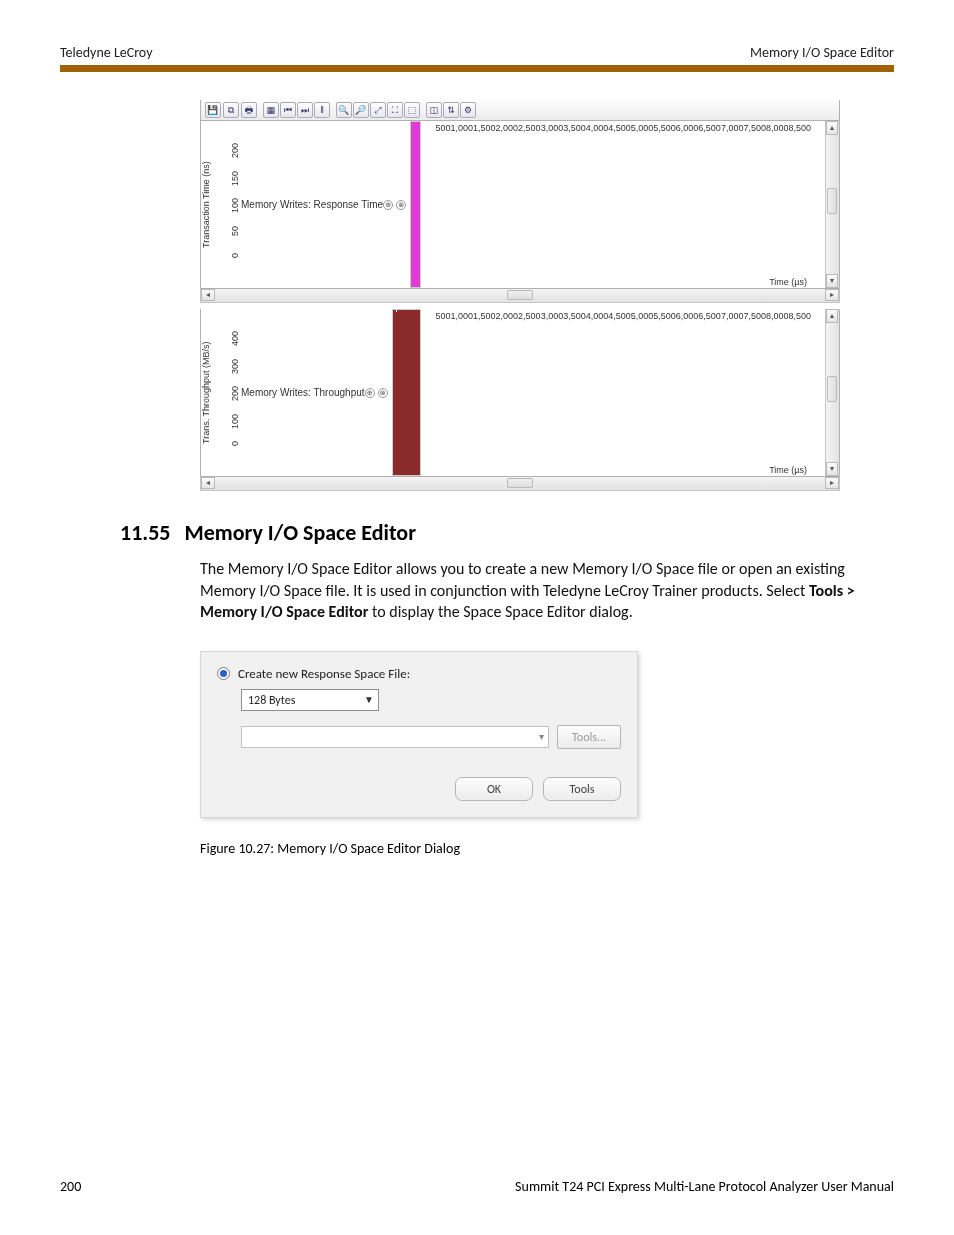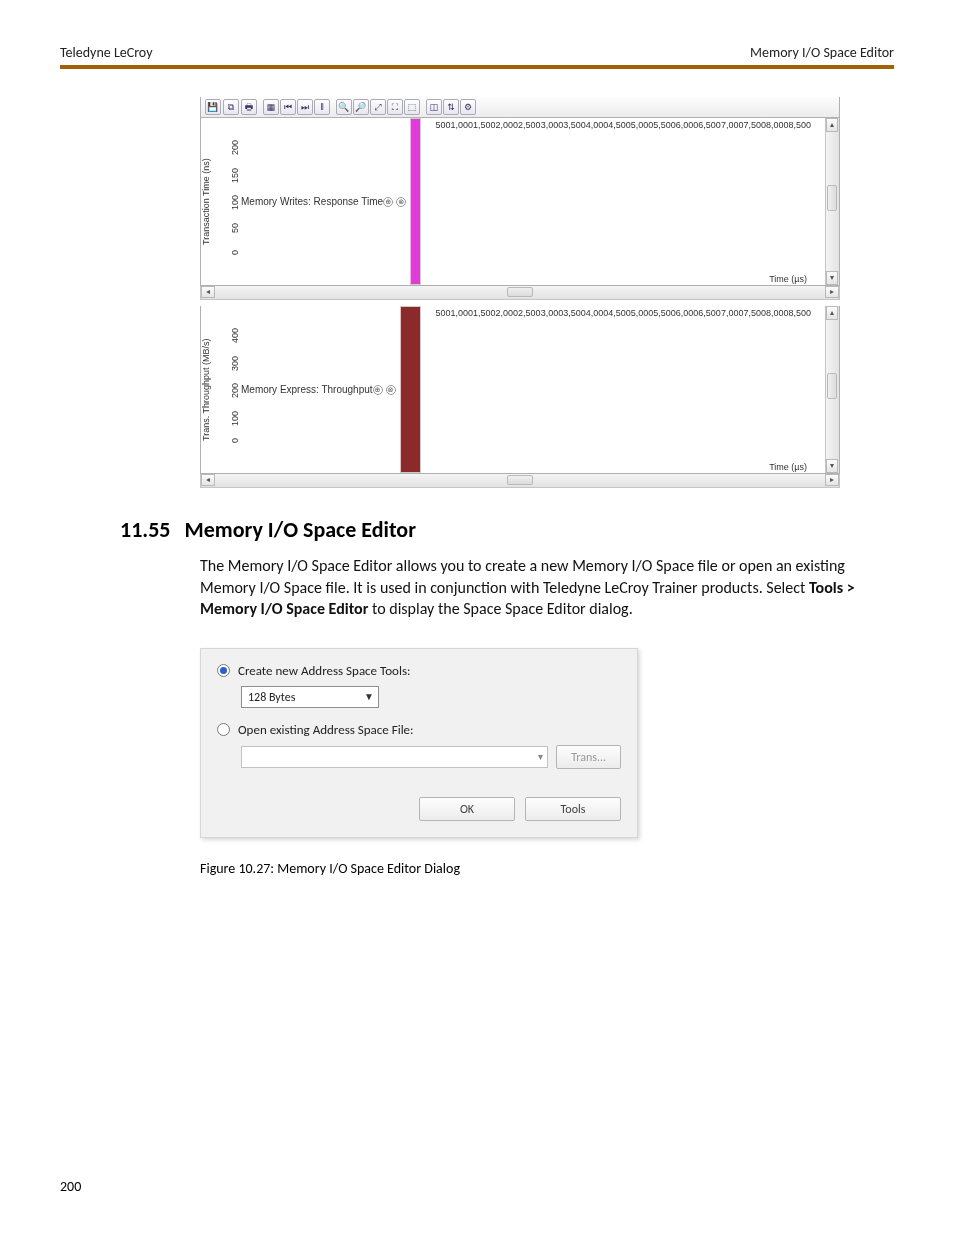--- a/index.html
+++ b/index.html
@@ -10,21 +10,21 @@
     width: 954px;
     height: 1235px;
     position: relative;
     padding: 44px 60px 40px 60px;
   }
   .page-header {
     display: flex;
     justify-content: space-between;
     font-size: 14px;
     color: #222;
-    border-bottom: 4px solid #a16207;
+    border-bottom: 7px solid #a16207;
     padding-bottom: 4px;
     margin-bottom: 28px;
   }
   
   .bus-fig {
     margin-left: 140px;
     width: 640px;
     font-family: Arial, sans-serif;
   }
   .bus-titlebar {
@@ -214,21 +214,21 @@
     height:24px; padding: 0 14px;
     border:1px solid #b5b5b5;
     background: linear-gradient(#fdfdfd,#ececec);
     border-radius:2px;
     font-size:12px;
     color:#444;
     display:inline-flex; align-items:center; justify-content:center;
   }
   .btn.disabled { color:#9a9a9a;}
   .dlg-actions { display:flex; justify-content:flex-end; gap:10px; margin-top:28px;}
-  .dlg-actions .btn { width:96px;}
+  .dlg-actions .btn { width:78px;border-radius:7px;}
   .fig-caption {
     margin-top: 22px;
     margin-left: 140px;
     font-size: 14px;
   }
   
   .page-footer {
     position: absolute;
     bottom: 40px;
     left: 60px; right: 60px;
@@ -484,21 +484,21 @@
       <div class="y-axis-label">Trans. Throughput (MB/s)</div>
       <div class="y-ticks">
         <span style="top: 122px;">0</span>
         <span style="top: 94.5px;">100</span>
         <span style="top: 67px;">200</span>
         <span style="top: 39.5px;">300</span>
         <span style="top: 12px;">400</span>
       </div>
       <div class="plot-and-title" style="position: relative;">
         <div class="chart-strip-title">
-          <span>Memory Express: Throughput</span>
+          <span>Memory Writes: Throughput</span>
           <div class="mini-icons">
             <span>⊕</span>
             <span>⊗</span>
           </div>
         </div>
         <div class="plot-area">
           <div class="marker" style="left: 52%;"><svg viewBox="0 0 10 10">
               <polygon points="0,0 10,0 5,8" fill="#d9a40b" stroke="#8a6400"></polygon>
             </svg></div>
           <div class="spike" style="left: 0.689655%; height: 10%; background: rgb(138, 42, 42);"></div>
@@ -698,40 +698,37 @@
 </div>
 
 <p class="body-text">
   <span>The Memory I/O Space Editor allows you to create a new Memory I/O Space file or open an existing Memory I/O Space file. It is used in conjunction with Teledyne LeCroy Trainer products. Select </span><span class="bold">Tools &gt; Memory I/O Space Editor</span><span> to display the Space Space Editor dialog.</span>
 </p>
 
 <div class="dialog">
   <div class="dlg-body">
     <div class="radio-row">
       <div class="radio checked"></div>
-      <span>Create new Address Space Tools:</span>
+      <span>Create new Response Space File:</span>
     </div>
     <div class="combo">
       <span>128 Bytes</span>
       <span class="caret">▼</span>
-    </div>
-    <div class="radio-row">
-      <div class="radio"></div>
-      <span>Open existing Address Space File:</span>
     </div>
     <div class="file-row">
       <div class="file-combo">
         <span class="caret">▾</span>
       </div>
-      <div class="btn disabled">Trans...</div>
+      <div class="btn disabled">Tools...</div>
     </div>
     <div class="dlg-actions">
       <div class="btn">OK</div>
       <div class="btn">Tools</div>
     </div>
   </div>
 </div>
 
 <div class="fig-caption">Figure 10.27:  Memory I/O Space Editor Dialog</div>
 
 <div class="page-footer">
   <span>200</span>
+  <span>Summit T24 PCI Express Multi-Lane Protocol Analyzer User Manual</span>
 </div>
 
 </body></html>

